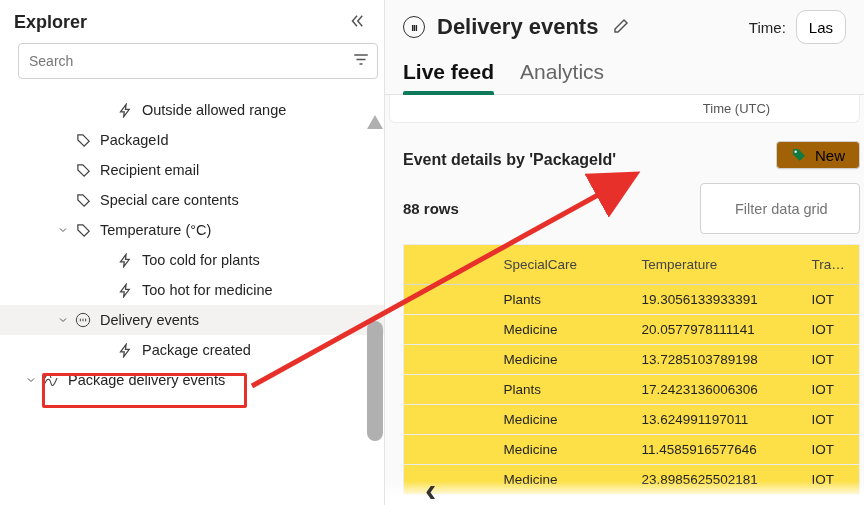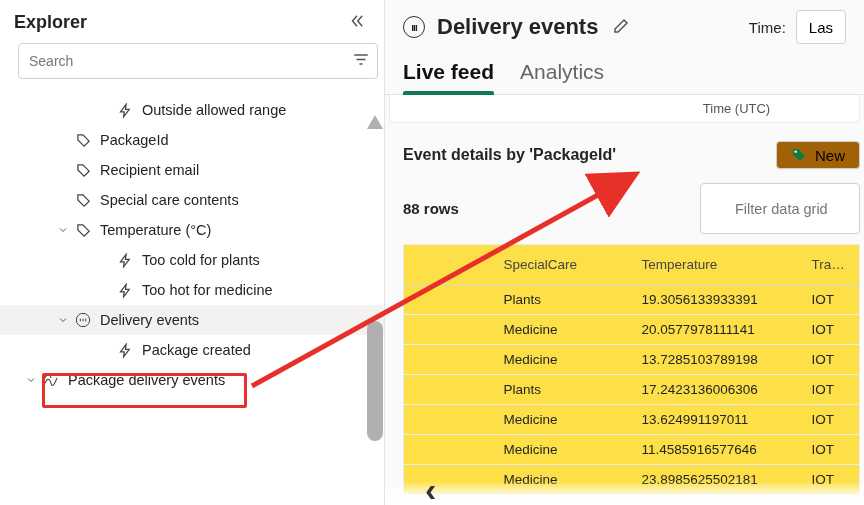--- a/index.html
+++ b/index.html
@@ -38,32 +38,32 @@
 
   
   .right { flex:1; height:100%; position:relative; display:flex; flex-direction:column; background:#fafafa; }
   .title-row { display:flex; align-items:center; padding:10px 18px 4px 18px; gap:12px; }
   .events-icon { width:22px; height:22px; border:1.5px solid #303030; border-radius:50%; display:flex; align-items:center; justify-content:center;}
   .events-icon-inner { font-size:10px; letter-spacing:-1px; font-weight:600;}
   .page-title { font-size:22px; font-weight:600; }
   .edit-icon { color:#555; cursor:pointer; margin-left:2px; }
   .time-area { margin-left:auto; display:flex; align-items:center; gap:10px; }
   .time-label { font-size:15px; color:#242424; }
-  .time-btn { height:34px; border:1px solid #d1d1d1; border-radius:4px; background:#fff; padding:0 12px; display:flex; align-items:center; cursor:pointer; font-size:15px; }
+  .time-btn { height:34px; border:1px solid #d1d1d1; border-radius:10px; background:#fff; padding:0 12px; display:flex; align-items:center; cursor:pointer; font-size:15px; }
 
   .tabs { display:flex; gap:26px; padding:4px 18px 0 18px; border-bottom:1px solid #e3e3e3; }
   .tab { padding:8px 0 10px 0; font-size:21px; color:#666; cursor:pointer; position:relative; }
   .tab.active { color:#111; font-weight:600; }
   .tab.active::after { content:""; position:absolute; left:0; right:0; bottom:-1px; height:4px; background:#0e7a5a; border-radius:2px 2px 0 0; }
 
   .utc-strip { background:#fff; border:1px solid #ececec; border-top:none; margin:0 4px; padding:6px 0; text-align:center; font-size:13px; color:#555; border-radius:0 0 6px 6px; }
   .utc-inner { display:inline-block; transform:translateX(112px); }
 
   .detail-region { padding:18px 4px 0 18px; flex:1; overflow:hidden; }
-  .detail-head { display:flex; align-items:center; justify-content:space-between; margin-bottom:14px;gap:36px; }
+  .detail-head { display:flex; align-items:flex-end; justify-content:space-between; margin-bottom:14px;gap:36px; }
   .detail-title { font-size:16px; font-weight:600; }
   .new-btn { height:28px; border:1px solid #d1d1d1; border-radius:4px; background:#a16207; padding:8px 14px; display:flex; align-items:center; gap:8px; cursor:pointer; font-size:15px; box-shadow:0 1px 1px rgba(0,0,0,0.04);}
   .new-btn svg { color:#0f7b3e; }
 
   .grid-controls { display:flex; align-items:center; justify-content:space-between; margin-bottom:10px; }
   .row-count { font-size:15px; font-weight:600; }
   .filter-grid { height:51px; border:1px solid #d1d1d1; border-radius:4px; background:#fff; padding:0 12px 0 34px; font-size:14.5px; width:160px; position:relative; }
   .filter-grid-wrap { position:relative; }
   .filter-grid-wrap .mag { position:absolute; left:9px; top:50%; transform:translateY(-50%); color:#555; }
 

